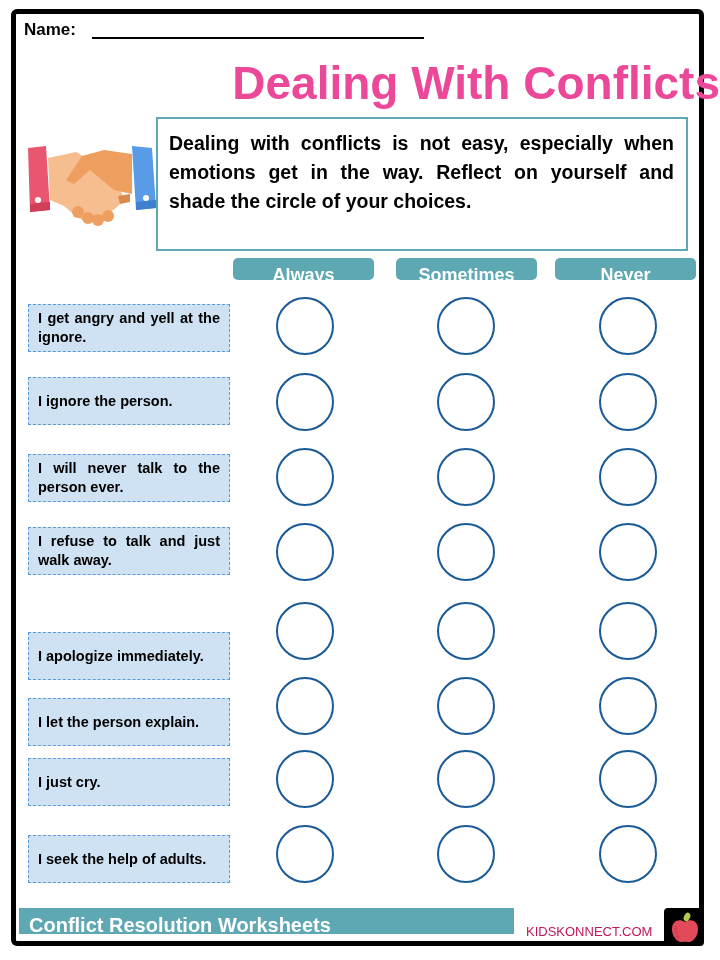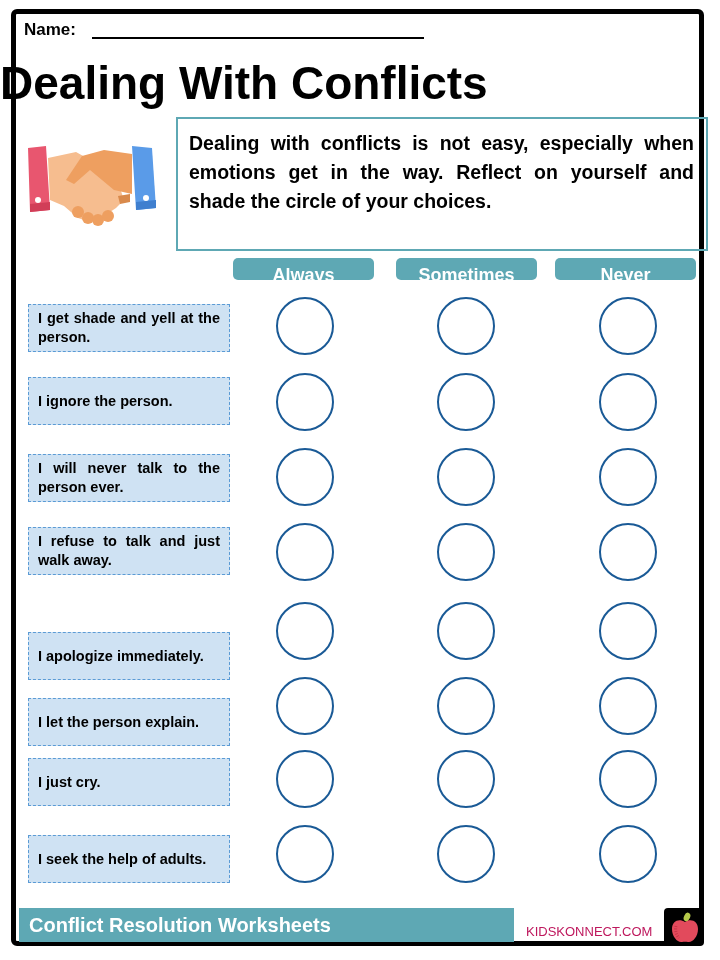--- a/index.html
+++ b/index.html
@@ -3,43 +3,43 @@
   <meta charset="utf-8">
   <style>
     html, body { margin: 0; padding: 0; background: #ffffff; }
     body { width: 720px; height: 960px; position: relative; overflow: hidden; font-family: "Liberation Sans", sans-serif; }
     .frame {
       position: absolute; left: 11px; top: 9px; width: 693px; height: 937px;
       border: 5px solid #000; border-radius: 6px; background: #fff; box-sizing: border-box;
     }
     .name-label { position: absolute; left: 24px; top: 20px; font-size: 17px; font-weight: bold; color: #000; }
     .name-line { position: absolute; left: 92px; top: 37px; width: 332px; height: 0; border-bottom: 2px solid #000; }
-    .title { position: absolute; left: 0; width: 720px; top: 56px; text-align: left; font-size: 46px; font-weight: bold; color: #000000; letter-spacing: 0px; }
+    .title { position: absolute; left: 0; width: 720px; top: 56px; text-align: right; font-size: 46px; font-weight: bold; color: #ec4899; letter-spacing: 0px; }
     .handshake { position: absolute; left: 24px; top: 138px; width: 138px; height: 92px; }
     .intro-box {
-      position: absolute; left: 176px; top: 117px; width: 532px; height: 134px;
+      position: absolute; left: 156px; top: 117px; width: 532px; height: 134px;
       border: 2px solid #5ea8b4; box-sizing: border-box; padding: 10px 12px 0 11px;
       font-size: 19.5px; font-weight: bold; line-height: 29px; color: #000; text-align: justify;
     }
     .col-header {
       position: absolute; top: 258px; height: 22px; width: 141px; background: #5ea8b4; border-radius: 5px;
       color: #fff; font-weight: bold; font-size: 18px; text-align: center; line-height: 34px;
     }
     .statement {
       position: absolute; left: 28px; width: 202px; height: 48px; background: #cfe2f3;
       border: 1px dashed #5b9bd5; box-sizing: border-box; padding: 0 9px 0 9px;
       font-size: 14.5px; font-weight: bold; color: #000; line-height: 19px;
       display: flex; align-items: center; text-align: justify; text-align-last: left;
     }
     .statement span { display: block; width: 100%; }
     .circle {
       position: absolute; width: 58px; height: 58px; border: 2px solid #1a5a96; border-radius: 50%; box-sizing: border-box; background: #fff; cursor: pointer;
     }
     .footer-bar {
-      position: absolute; left: 19px; top: 908px; width: 495px; height: 34px; background: #5ea8b4;
+      position: absolute; left: 19px; top: 908px; width: 495px; height: 26px; background: #5ea8b4;
       color: #fff; font-weight: bold; font-size: 20px; line-height: 34px; padding-left: 10px; box-sizing: border-box;
     }
     .footer-site { position: absolute; left: 526px; top: 924px; font-size: 13px; color: #be185d; text-align: center; }
     .apple-tab { position: absolute; left: 664px; top: 908px; width: 40px; height: 38px; background: #000; border-radius: 4px 0 4px 0; }
     .apple { position: absolute; left: 670px; top: 912px; width: 30px; height: 32px; }
   </style>
 </head>
 <body>
 
 <div class="frame"></div>
@@ -74,21 +74,21 @@
   <span>Dealing with conflicts is not easy, especially when emotions get in the way. Reflect on yourself and shade the circle of your choices.</span>
 </div>
 
 <div class="col-header" style="left:233px;">Always</div>
 <div class="col-header" style="left:396px;">Sometimes</div>
 <div class="col-header" style="left:555px;">Never</div>
 
 <div>
 
   <div class="statement" style="top:304px;">
-      <span>I get shade and yell at the person.</span>
+      <span>I get angry and yell at the ignore.</span>
     </div>
   <div class="circle" style="left:276px; top:297px;"></div>
   <div class="circle" style="left:437px; top:297px;"></div>
   <div class="circle" style="left:599px; top:297px;"></div>
 
   <div class="statement" style="top:377px;">
       <span>I ignore the person.</span>
     </div>
   <div class="circle" style="left:276px; top:373px;"></div>
   <div class="circle" style="left:437px; top:373px;"></div>

